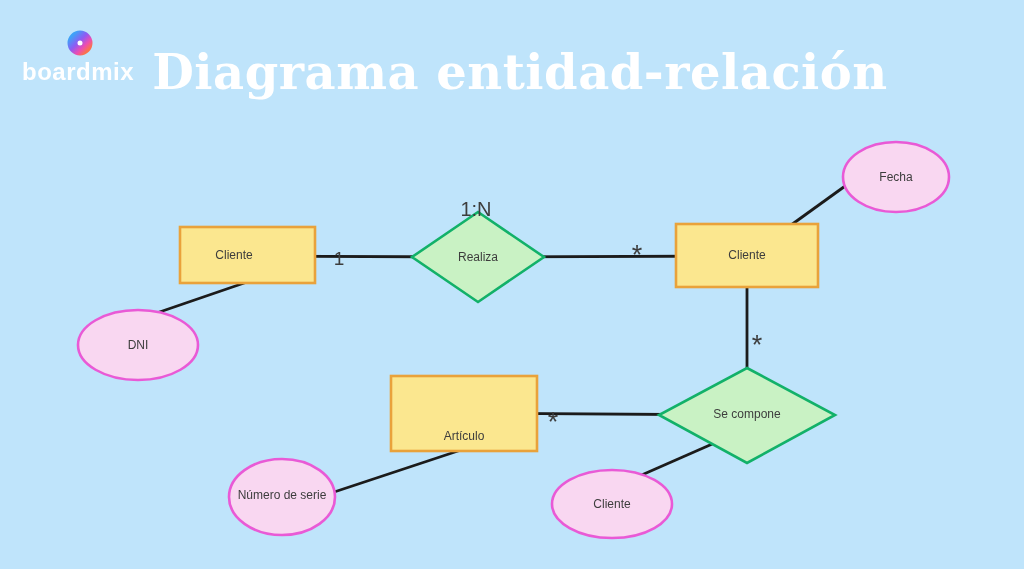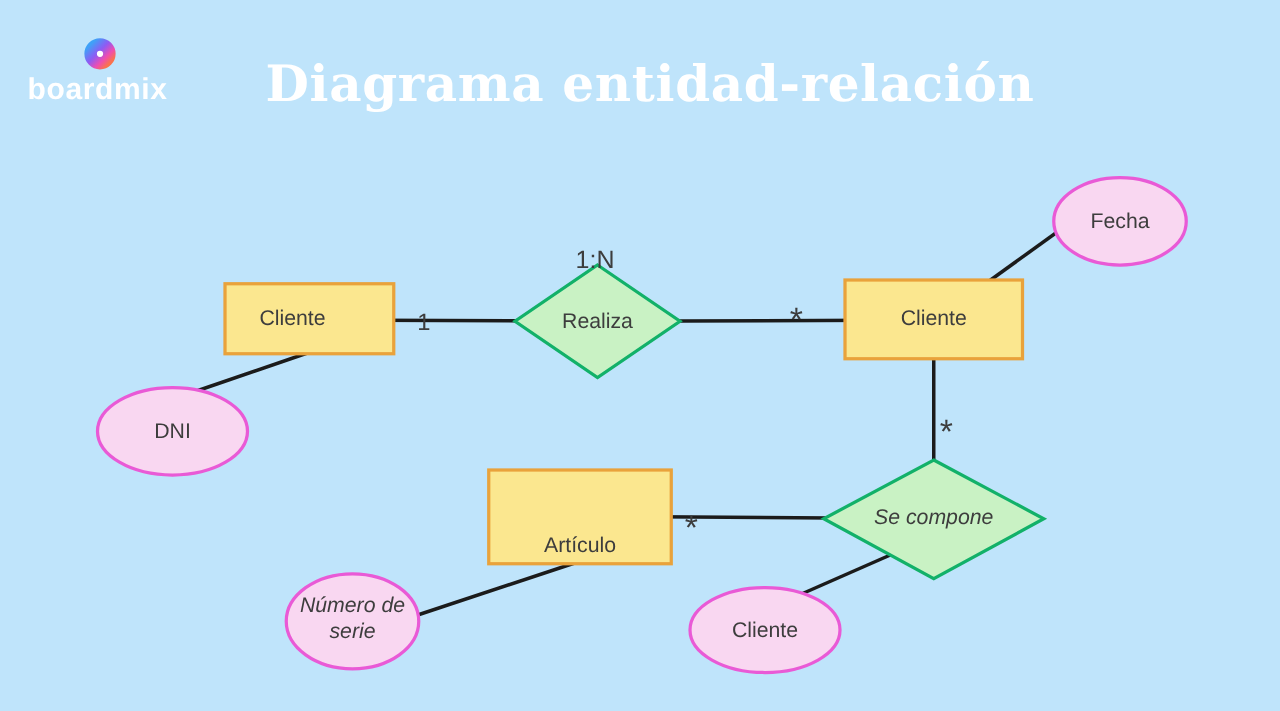--- a/index.html
+++ b/index.html
@@ -13,37 +13,37 @@
   
   .logo{position:absolute;left:22px;top:12px;display:flex;align-items:center;gap:0;flex-direction:column;}
   .logo-text{
     color:#fff;font-size:24px;font-weight:800;letter-spacing:.5px;
     font-family:"Liberation Sans", sans-serif;
   }
   .title{
     position:absolute;left:0;right:0;top:44px;margin:0;
     text-align:center;
     font-family:"DejaVu Serif", serif;
-    font-weight:700;font-size:40px;letter-spacing:.5px;
+    font-weight:700;font-size:48px;letter-spacing:.5px;
     color:var(--c-title-text,#fff);
     padding-left:16px;
   }
   
   .diagram-svg{position:absolute;left:0;top:0;}
   .connector{stroke:var(--c-connector,#1B1B1B);stroke-width:2.8;fill:none;}
   .entity{fill:var(--c-entity-fill,#FBE78F);stroke:var(--c-entity-stroke,#E9A23B);stroke-width:2.6;}
   .relation{fill:var(--c-relation-fill,#C9F2C4);stroke:var(--c-relation-stroke,#12B169);stroke-width:2.6;}
   .attribute{fill:var(--c-attribute-fill,#F9D7F1);stroke:var(--c-attribute-stroke,#E95AD6);stroke-width:2.6;}
   
   .label{
     position:absolute;transform:translate(-50%,-50%);
     color:var(--c-node-text,#3D3D3D);
-    font-size:17px;line-height:1.25;text-align:center;white-space:nowrap;
+    font-size:12px;line-height:1.25;text-align:center;white-space:nowrap;
   }
-  .label.wrap{white-space:normal;font-style:italic;}
+  .label.wrap{white-space:normal;}
   .card{
     position:absolute;transform:translate(-50%,-50%);
     color:var(--c-node-text,#3D3D3D);
     font-size:19px;font-weight:500;margin-top:20px;
   }
   .ast{font-size:27px;font-weight:400;transform:translate(-50%,-34%);}
 </style>
 </head>
 <body>
 

